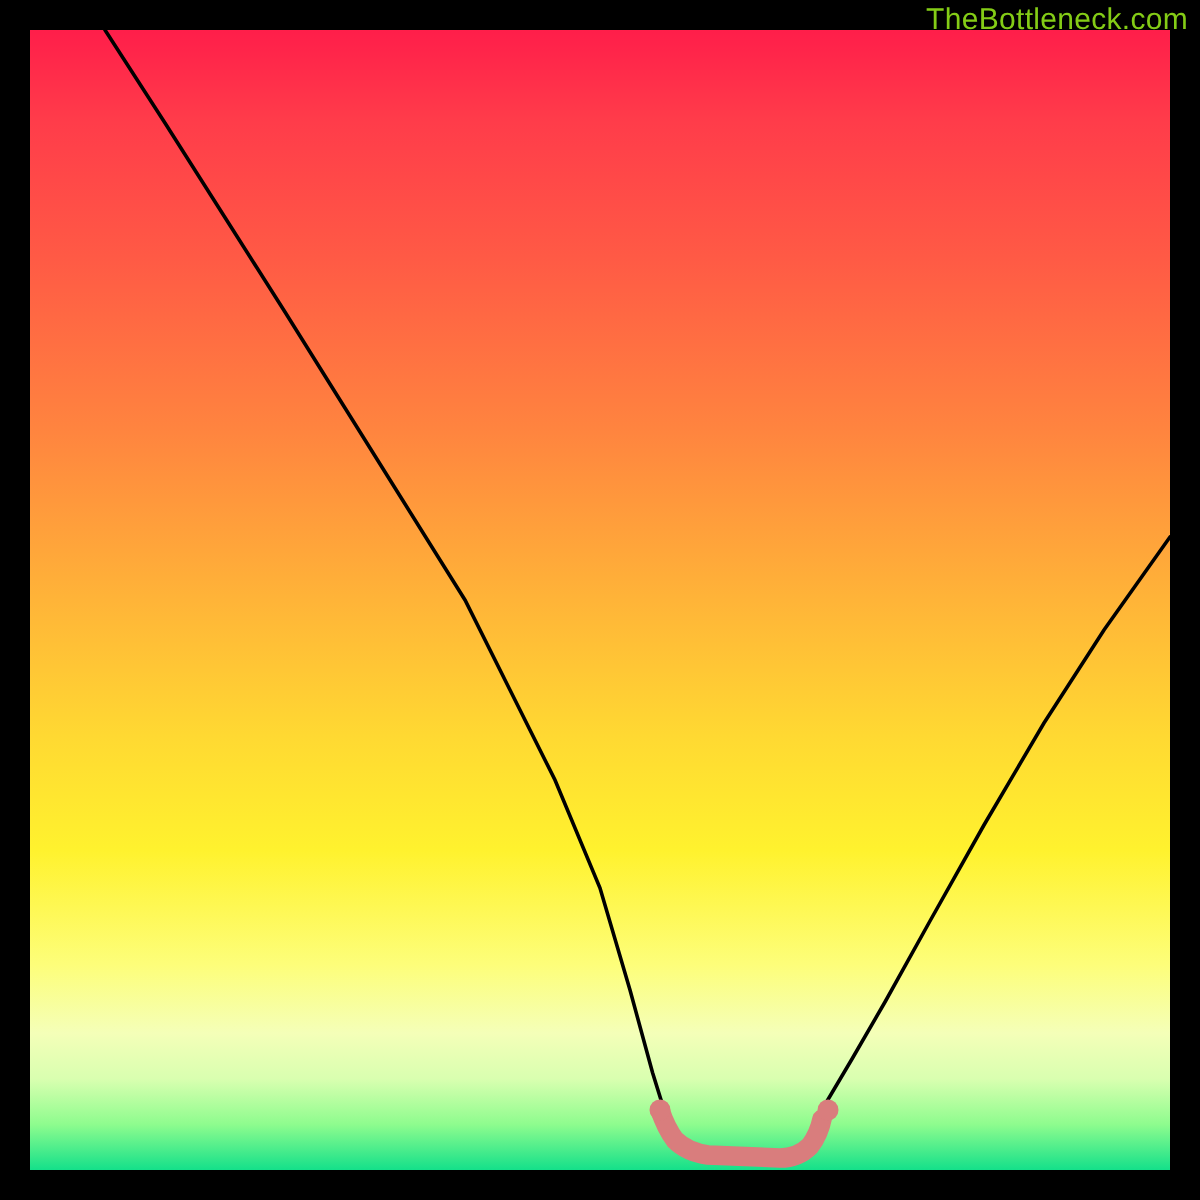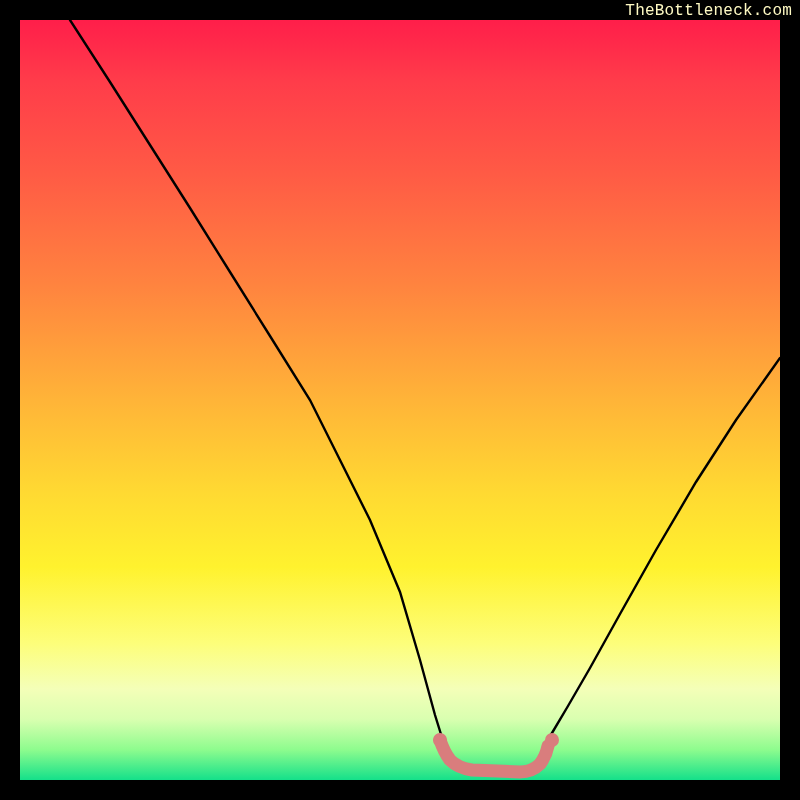--- a/index.html
+++ b/index.html
@@ -44,26 +44,25 @@
     position: absolute;
     left: 0;
     top: 0;
     width: 760px;
     height: 760px;
   }
   .watermark {
     position: absolute;
     top: 2px;
     right: 8px;
-    color: #fef9c3;
-    font-size: 16px;
+    color: #84cc16;
+    font-size: 20px;
     font-weight: 500;
     letter-spacing: 0.2px;
     user-select: none;
-    font-family: Liberation Mono, monospace;
   }
 </style>
 </head>
 <body>
 
 <div class="frame">
 
   <div class="watermark">TheBottleneck.com</div>
 
   <div class="plot-area">

